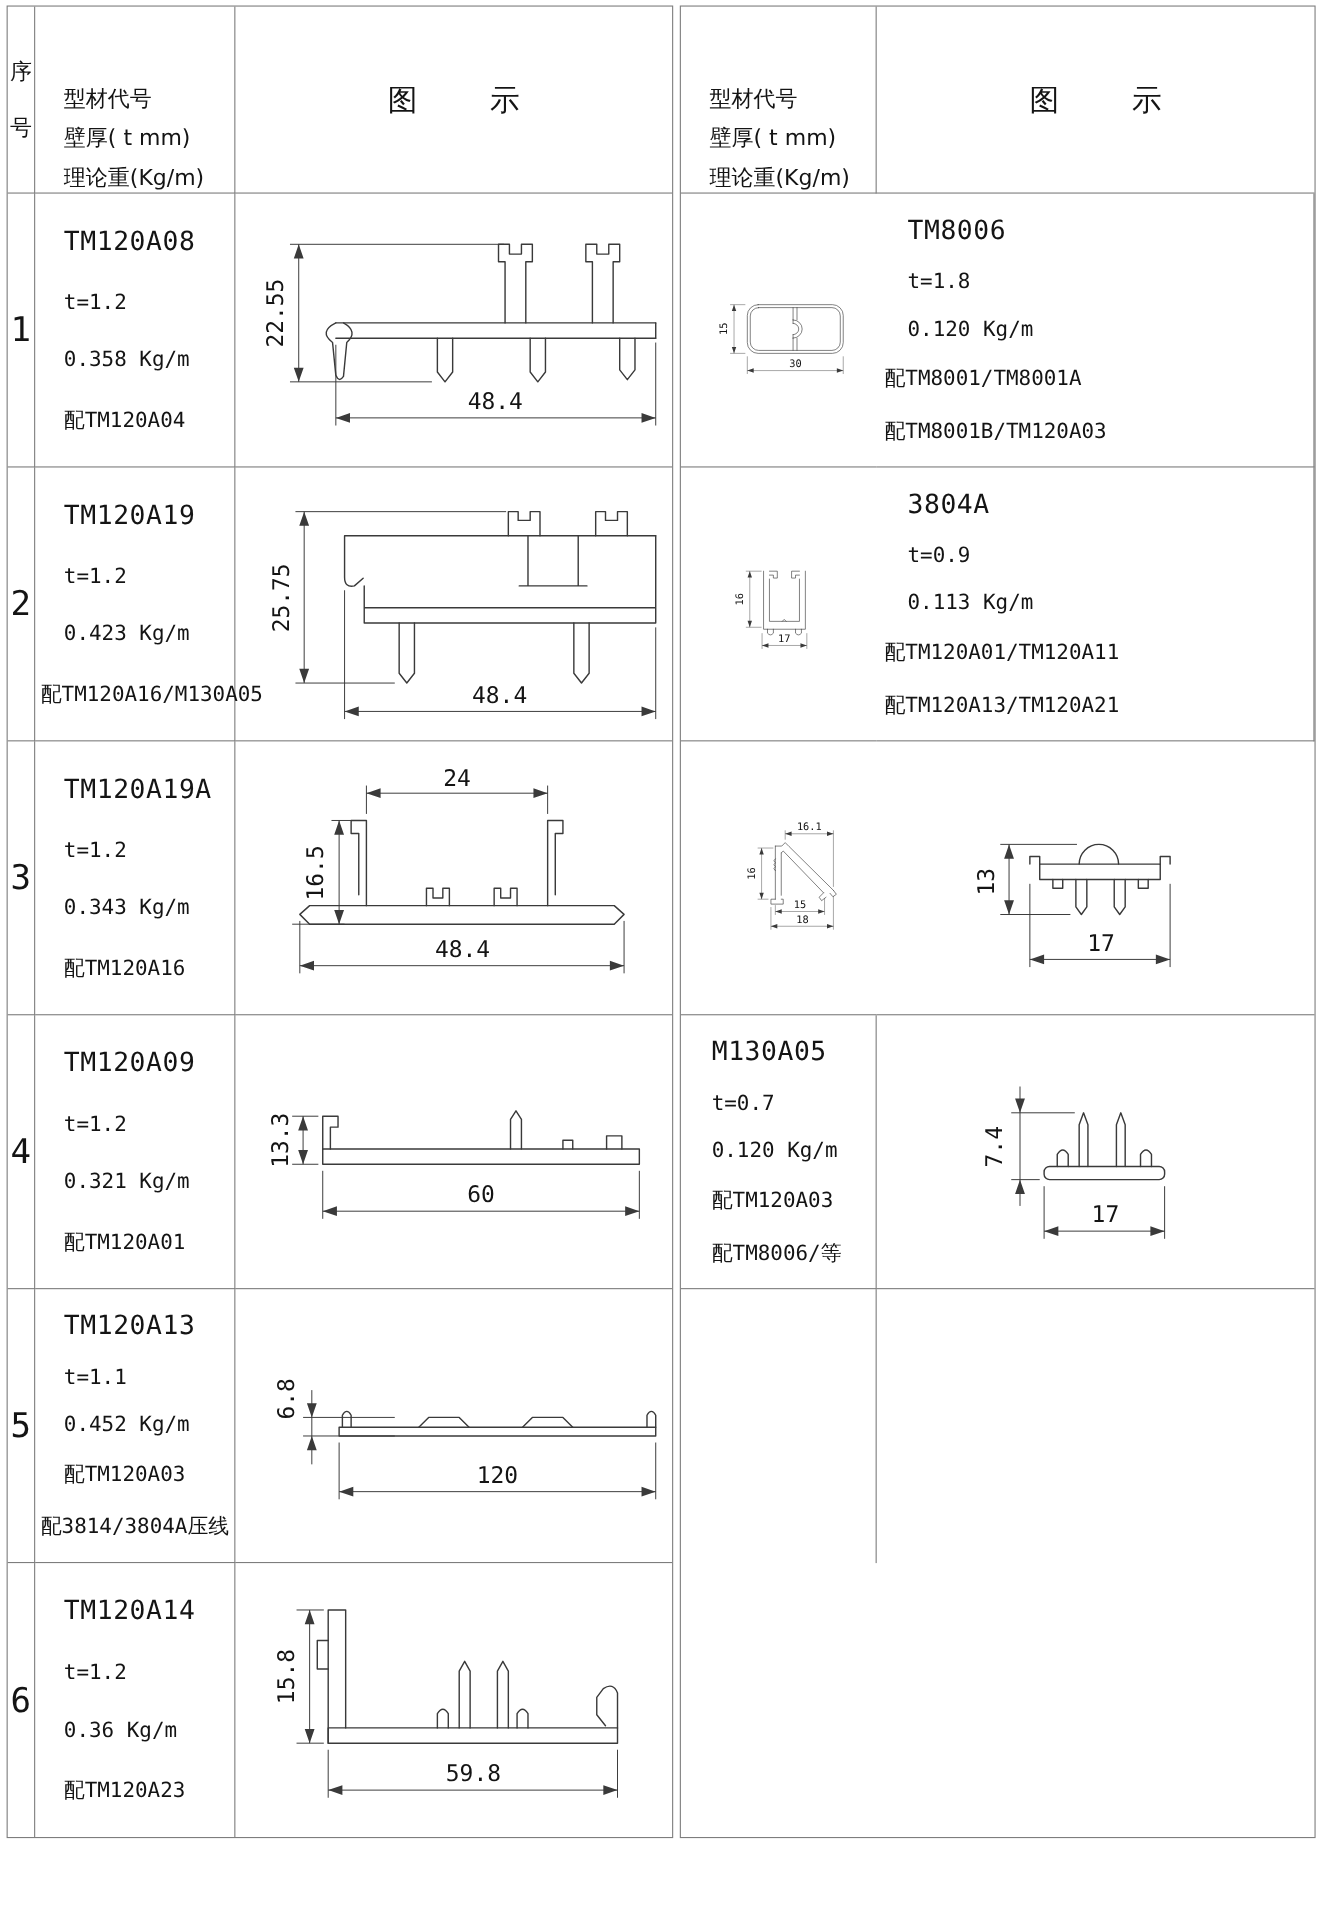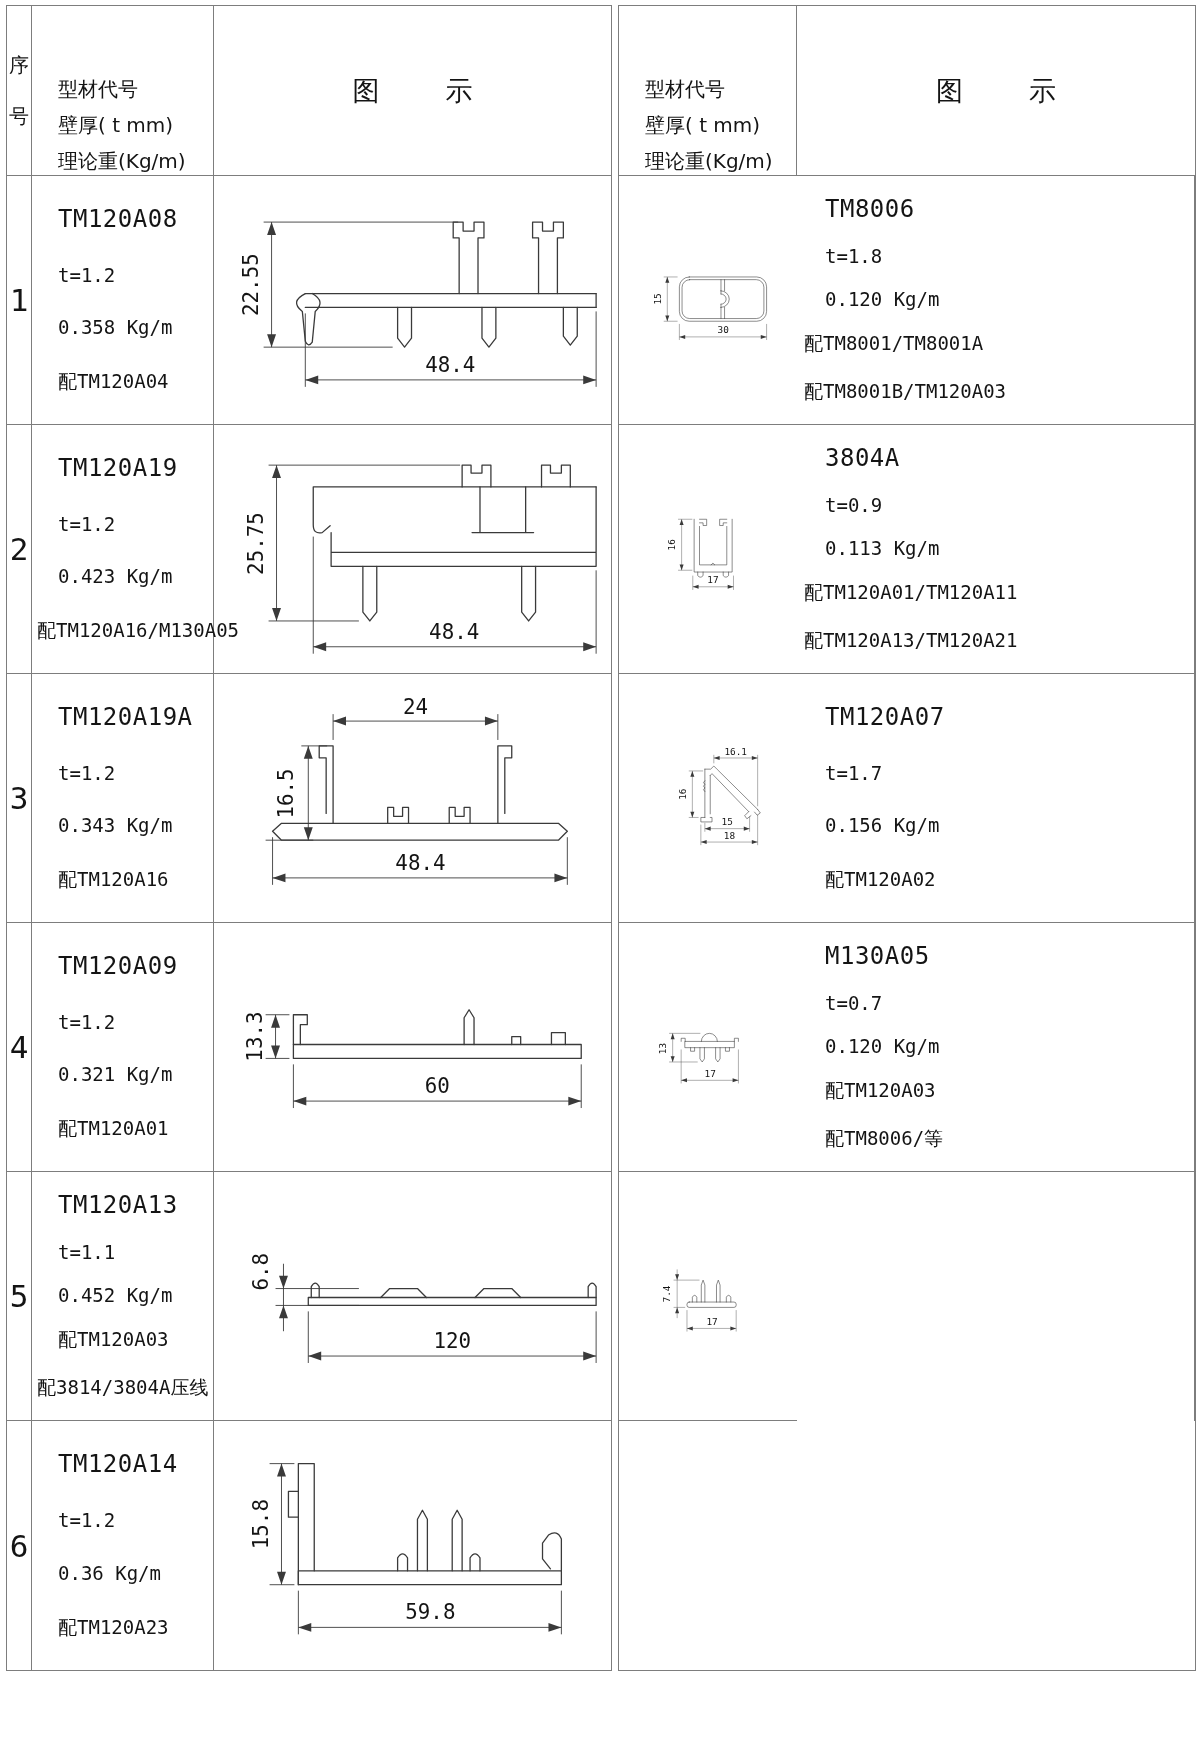--- a/index.html
+++ b/index.html
@@ -291,26 +291,20 @@
           <path d="M183,184 V230 M310,162 V230 M183,223 H310"></path>
         </g>
         <path class="a" d="M212,35 l13,-4.5 v9 z M310,35 l-13,-4.5 v9 z M164,64 l-4.5,13 h9 z M164,168 l-4.5,-13 h9 z M192,193 l13,-4.5 v9 z M292,193 l-13,-4.5 v9 z M183,223 l13,-4.5 v9 z M310,223 l-13,-4.5 v9 z"></path>
         <text class="lbl" x="261" y="28" text-anchor="middle">16.1</text>
         <text class="lbl" transform="translate(150,116) rotate(-90)" text-anchor="middle">16</text>
         <text class="lbl" x="242" y="186" text-anchor="middle">15</text>
         <text class="lbl" x="247" y="216" text-anchor="middle">18</text>
       </svg>
     </div>
 
-    <div class="cell info-cell rt">
-      <div class="code">TM120A07</div>
-      <div class="spec">t=1.7</div>
-      <div class="spec">0.156 Kg/m</div>
-      <div class="match">配TM120A02</div>
-    </div>
     <div class="cell fig-cell lastcol">
       <svg viewBox="0 0 398 249">
         <g class="p">
           <path d="M148,112 H258 V126 H148 z"></path>
           <path d="M148,112 v-7 h-9 v7 M258,112 v-7 h9 v7"></path>
           <path d="M184,112 a18,18 0 0 1 36,0"></path>
           <path d="M160,126 v8 h9 v-8 M238,126 v8 h9 v-8"></path>
           <path d="M181,126 v25 l5,7 5,-7 v-25 M216,126 v25 l5,7 5,-7 v-25"></path>
         </g>
         <g class="d">

